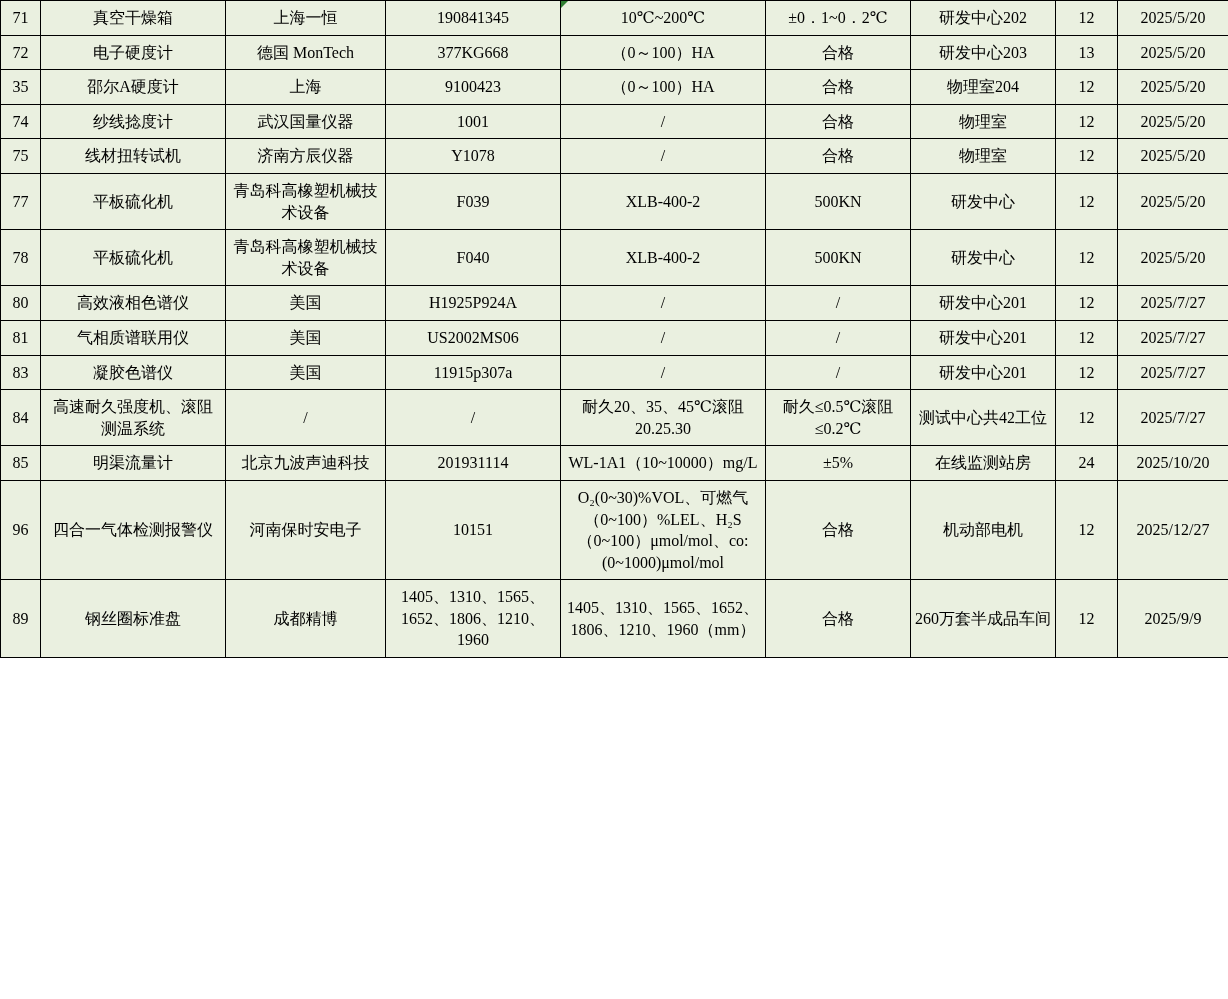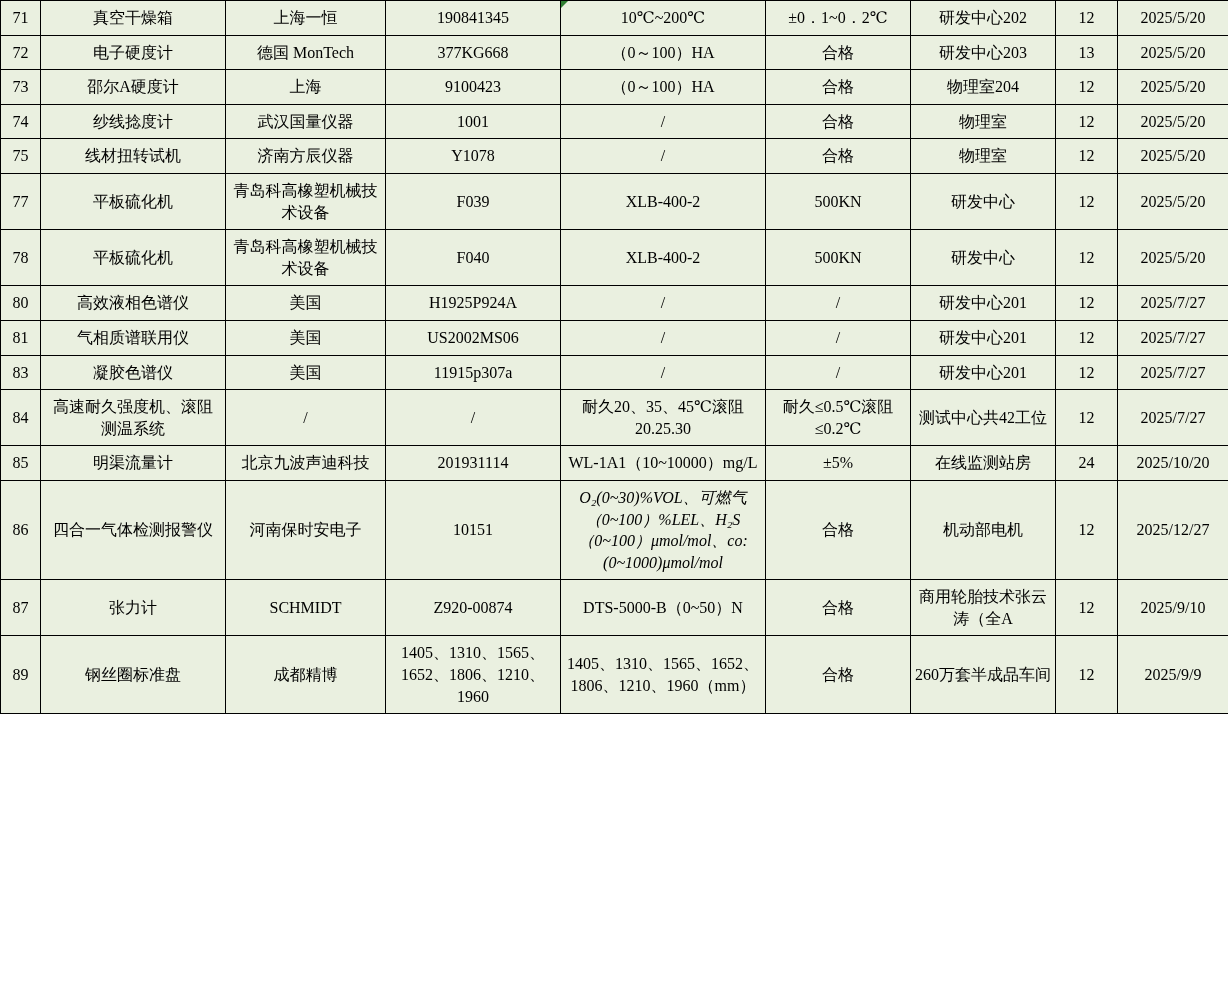--- a/index.html
+++ b/index.html
@@ -35,21 +35,21 @@
   col.c0 { width: 40px; }
   col.c1 { width: 185px; }
   col.c2 { width: 160px; }
   col.c3 { width: 175px; }
   col.c4 { width: 205px; }
   col.c5 { width: 145px; }
   col.c6 { width: 145px; }
   col.c7 { width: 62px; }
   col.c8 { width: 111px; }
 
-  td.small { font-size: 12px; line-height: 1.45; font-style: italic; }
+  td.small { font-size: 12px; line-height: 1.45; }
   
   td.mark { position: relative; }
   td.mark::before {
     content: "";
     position: absolute;
     top: 0; left: 0;
     border-top: 7px solid #2e7d32;
     border-right: 7px solid transparent;
   }
 </style>
@@ -85,21 +85,21 @@
         <td>电子硬度计</td>
         <td>德国 MonTech</td>
         <td>377KG668</td>
         <td>（0～100）HA</td>
         <td>合格</td>
         <td>研发中心203</td>
         <td>13</td>
         <td>2025/5/20</td>
       </tr>
       <tr>
-        <td>73</td>
+        <td>35</td>
         <td>邵尔A硬度计</td>
         <td>上海</td>
         <td>9100423</td>
         <td>（0～100）HA</td>
         <td>合格</td>
         <td>物理室204</td>
         <td>12</td>
         <td>2025/5/20</td>
       </tr>
       <tr>
@@ -195,40 +195,29 @@
         <td>明渠流量计</td>
         <td>北京九波声迪科技</td>
         <td>201931114</td>
         <td>WL-1A1（10~10000）mg/L</td>
         <td>±5%</td>
         <td>在线监测站房</td>
         <td>24</td>
         <td>2025/10/20</td>
       </tr>
       <tr>
-        <td>86</td>
+        <td>96</td>
         <td>四合一气体检测报警仪</td>
         <td>河南保时安电子</td>
         <td>10151</td>
         <td class="small">O₂(0~30)%VOL、可燃气（0~100）%LEL、H₂S（0~100）μmol/mol、co:(0~1000)μmol/mol</td>
         <td>合格</td>
         <td>机动部电机</td>
         <td>12</td>
         <td>2025/12/27</td>
-      </tr>
-      <tr>
-        <td>87</td>
-        <td>张力计</td>
-        <td>SCHMIDT</td>
-        <td>Z920-00874</td>
-        <td>DTS-5000-B（0~50）N</td>
-        <td>合格</td>
-        <td>商用轮胎技术张云涛（全A</td>
-        <td>12</td>
-        <td>2025/9/10</td>
       </tr>
       <tr>
         <td>89</td>
         <td>钢丝圈标准盘</td>
         <td>成都精博</td>
         <td>1405、1310、1565、1652、1806、1210、1960</td>
         <td>1405、1310、1565、1652、1806、1210、1960（mm）</td>
         <td>合格</td>
         <td>260万套半成品车间</td>
         <td>12</td>

